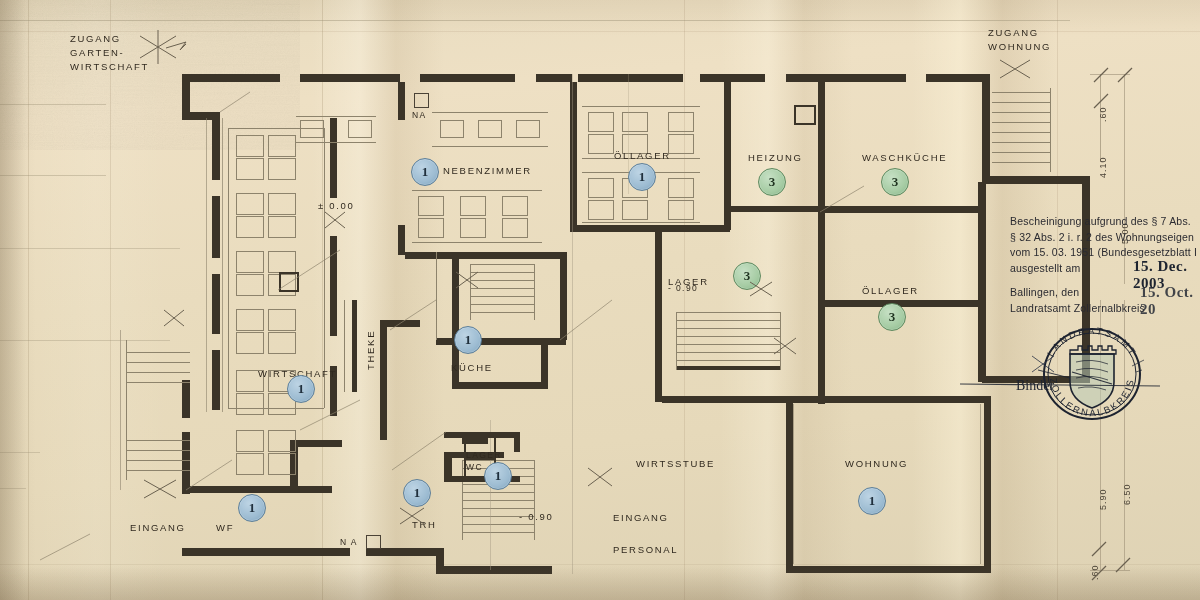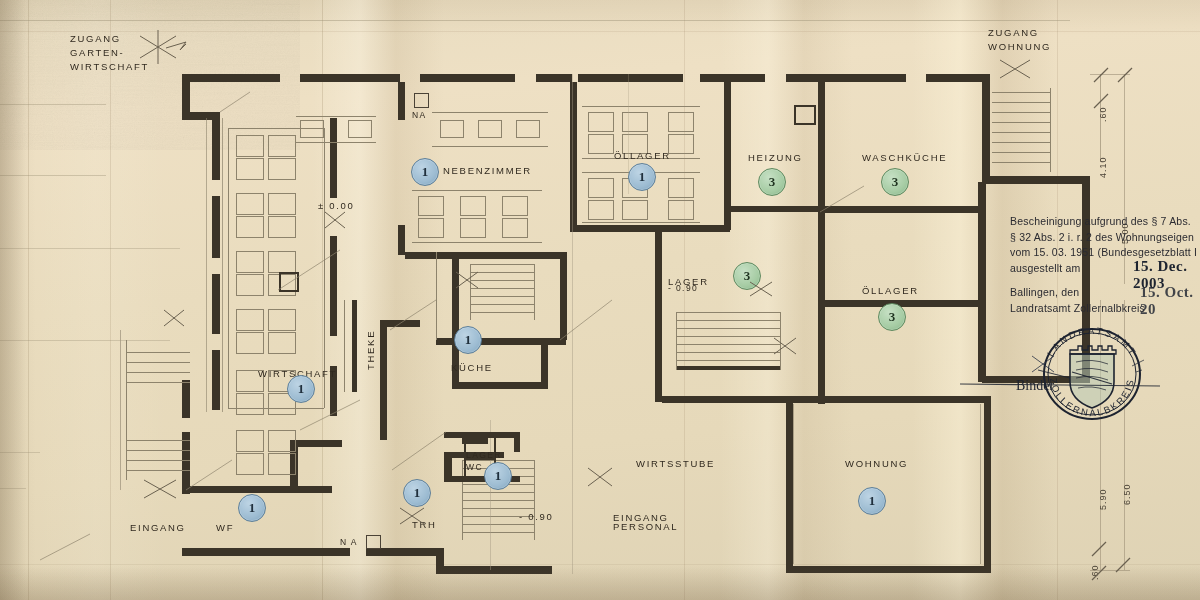--- a/index.html
+++ b/index.html
@@ -382,21 +382,21 @@
 
   <div class="lbl vert" style="left:365px;top:370px">THEKE</div>
 
   <div class="lbl sm" style="left:412px;top:110px">NA</div>
   <div class="nadot" style="left:414px;top:93px;width:13px;height:13px"></div>
   <div class="lbl sm" style="left:340px;top:537px">N A</div>
   <div class="nadot" style="left:366px;top:535px;width:13px;height:12px"></div>
 
   <div class="lbl" style="left:130px;top:522px">EINGANG</div>
   <div class="lbl" style="left:613px;top:512px">EINGANG</div>
-  <div class="lbl" style="left:613px;top:521px">PERSONAL</div>
+  <div class="lbl" style="left:613px;top:544px">PERSONAL</div>
 
   <svg style="position:absolute;left:0;top:0;width:1200px;height:600px;pointer-events:none">
     <g stroke="#6a6150" stroke-width="1" fill="none">
       <path d="M140,36 L176,58 M176,36 L140,58 M158,30 L158,64"></path>
       <path d="M166,48 L186,42 L180,50 L186,44"></path>
       <path d="M1000,60 L1030,78 M1030,60 L1000,78"></path>
       <path d="M144,480 L176,498 M176,480 L144,498"></path>
       <path d="M325,212 L345,228 M345,212 L325,228"></path>
       <path d="M588,468 L612,486 M612,468 L588,486"></path>
       <path d="M400,508 L424,524 M424,508 L400,524"></path>

